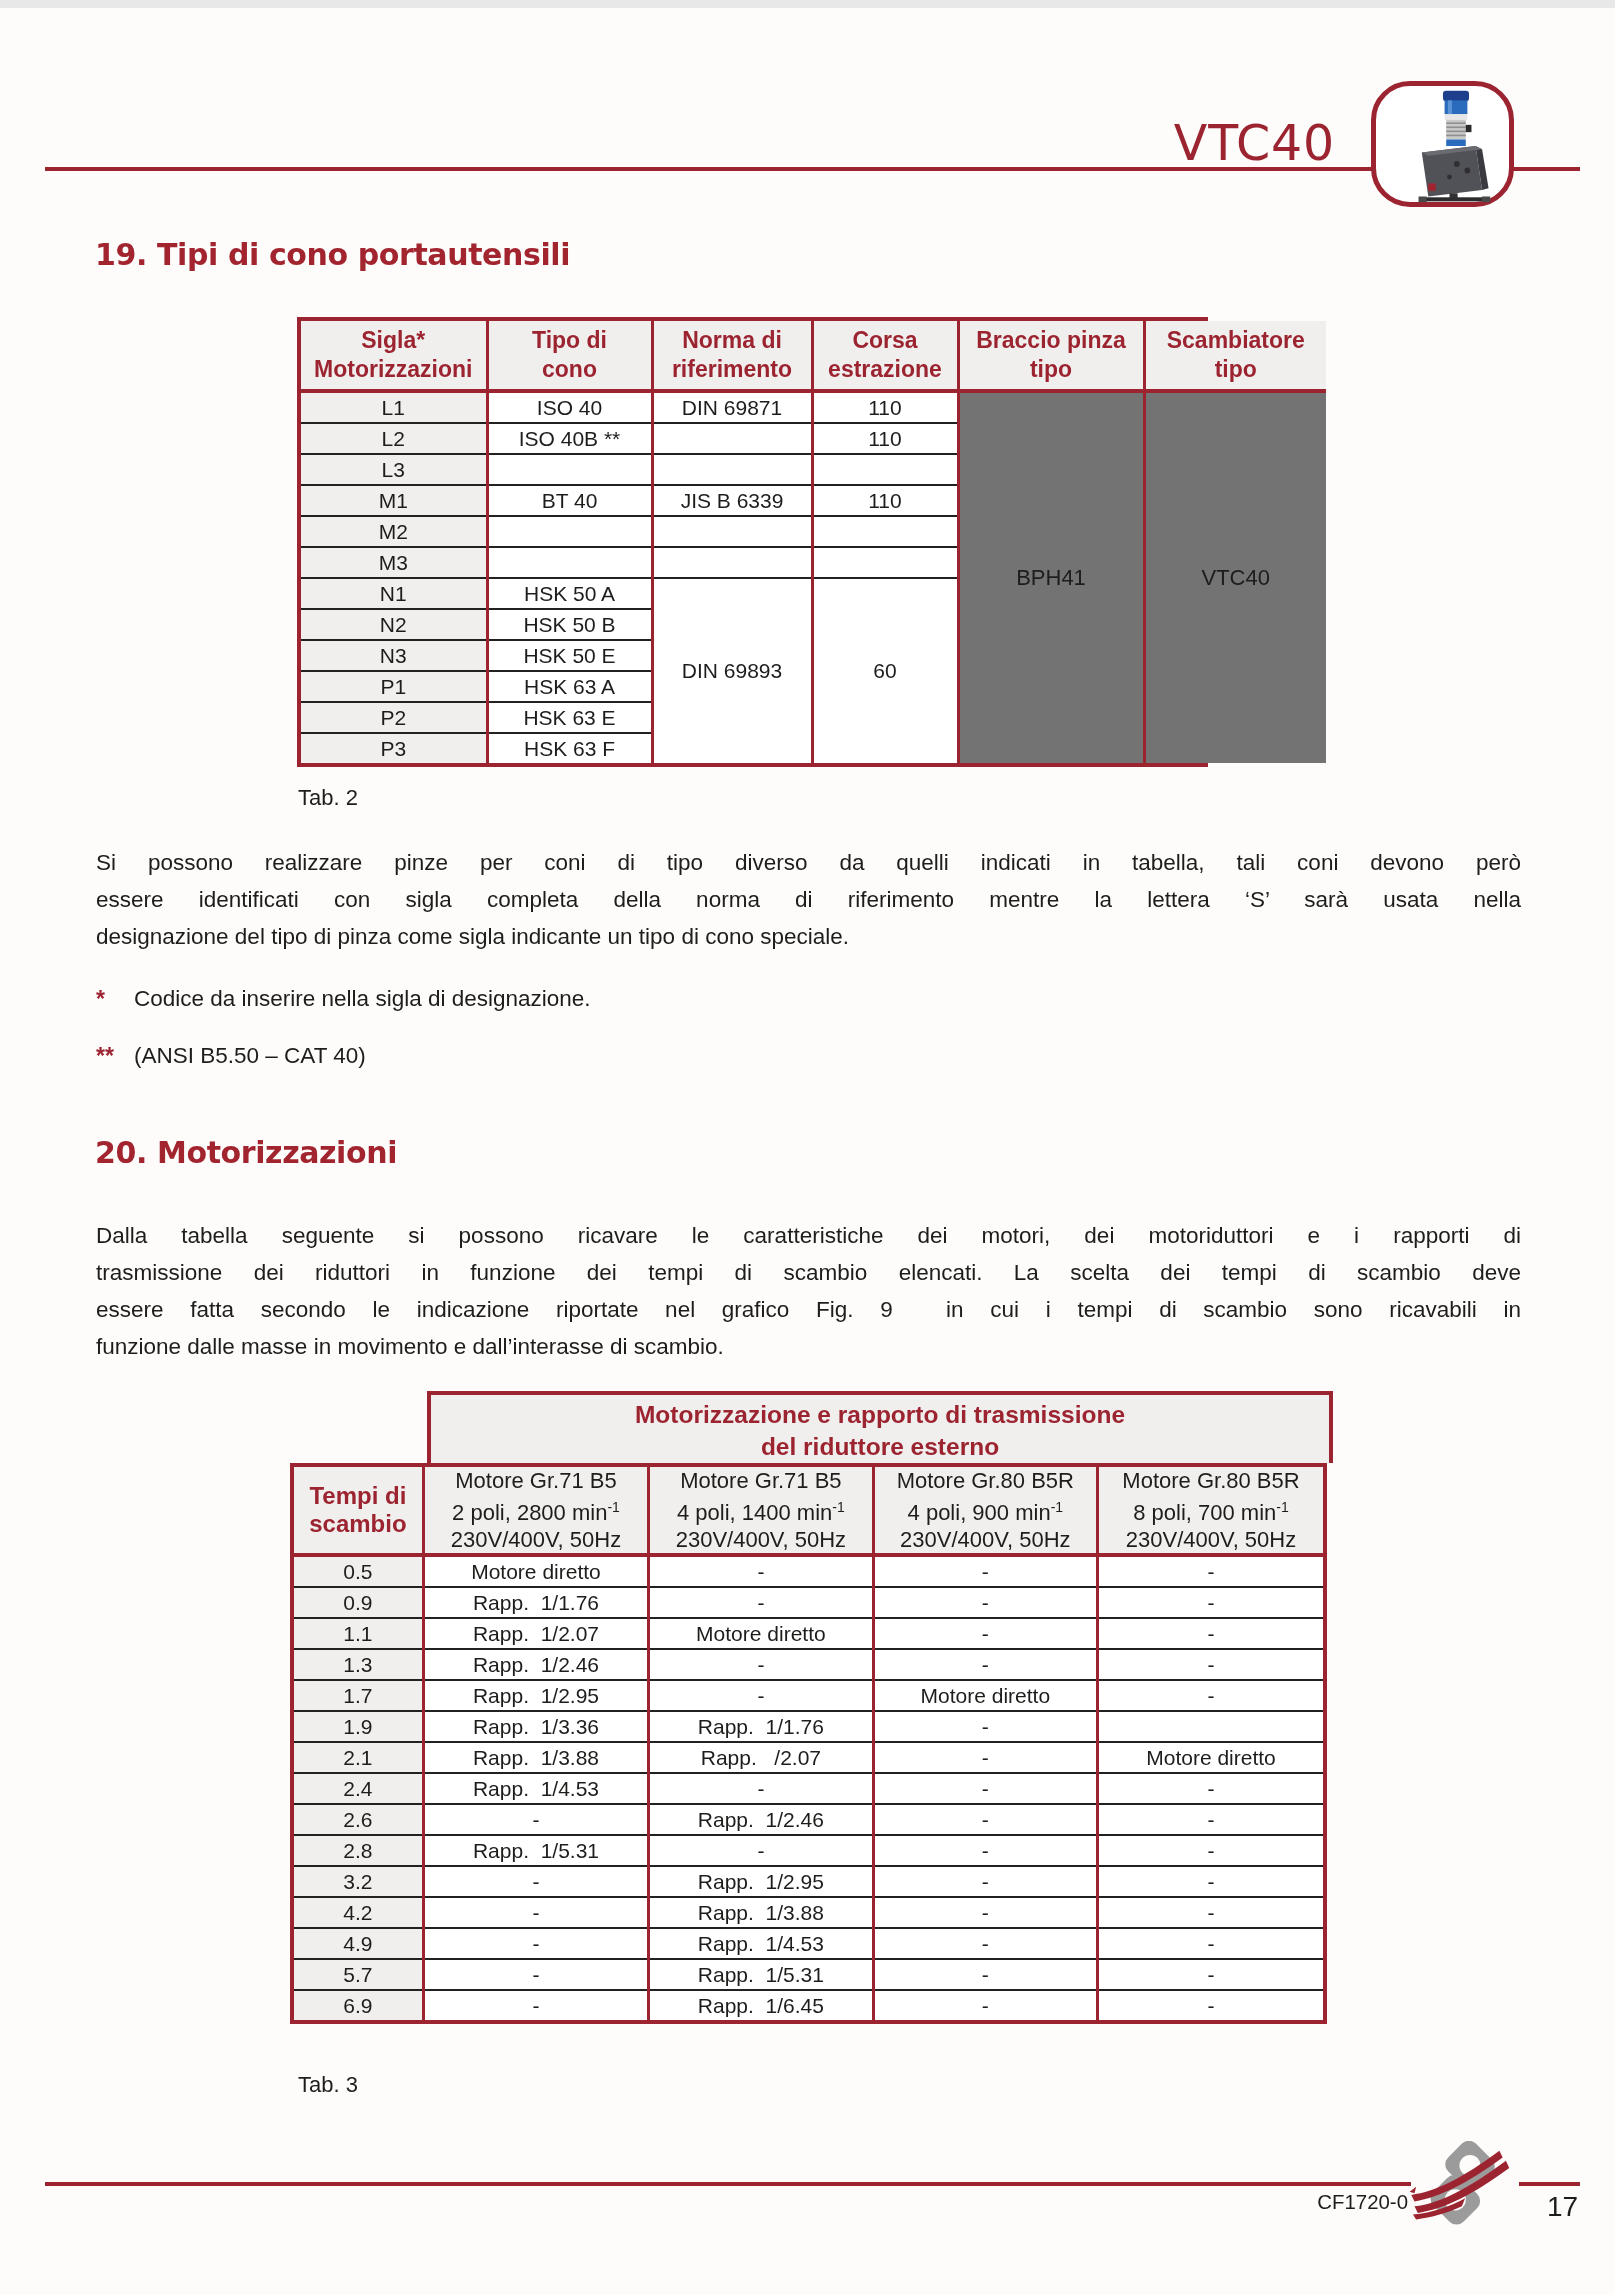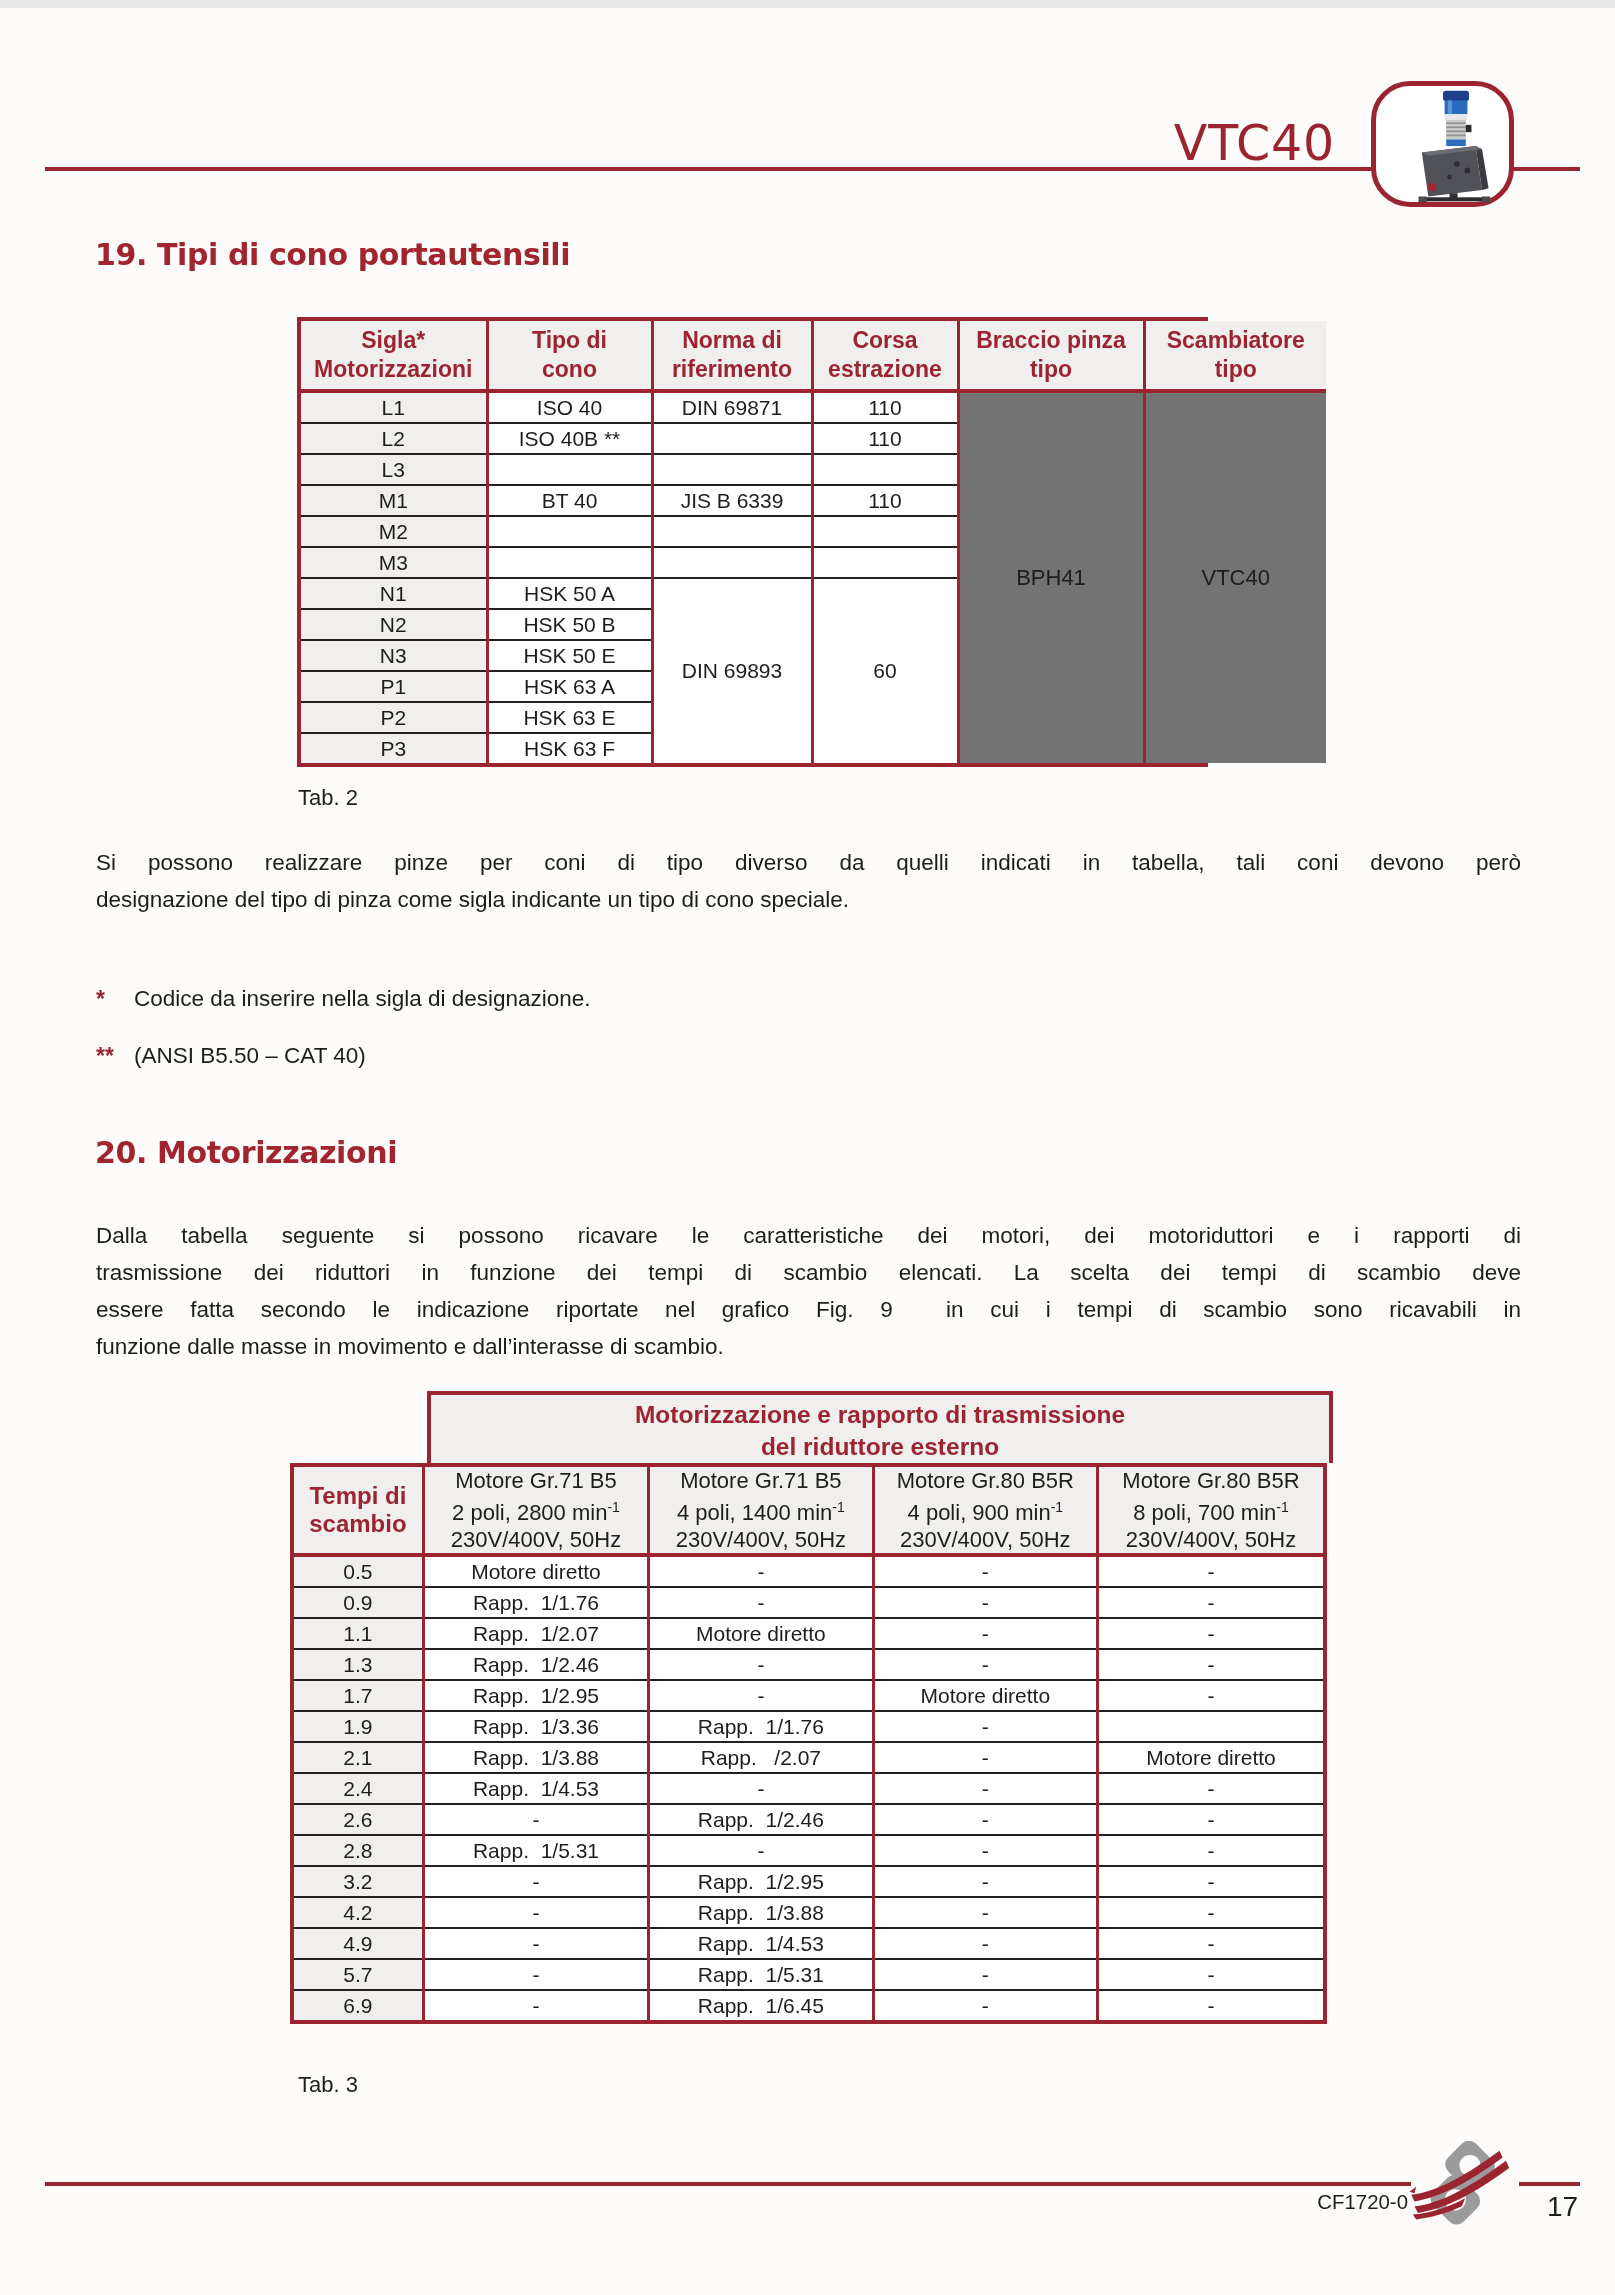--- a/index.html
+++ b/index.html
@@ -198,20 +198,21 @@
             <td>HSK 63 F</td>
           </tr>
     </tbody>
       </table>
   </div>
   <div class="caption" style="top:777px;">Tab. 2</div>
 
   <div class="para" style="top:836px;">
 
   <div class="jline">Si possono realizzare pinze per coni di tipo diverso da quelli indicati in tabella, tali coni devono però</div>
+      <div class="jline">essere identificati con sigla completa della norma di riferimento mentre la lettera ‘S’ sarà usata nella</div>
       <div class="jline">designazione del tipo di pinza come sigla indicante un tipo di cono speciale.</div>
     </div>
 
   <div class="note" style="top:978px;">
     <span class="mark">*</span>
     <span>Codice da inserire nella sigla di designazione.</span>
   </div>
   <div class="note" style="top:1035px;">
     <span class="mark">**</span>
     <span>(ANSI B5.50 – CAT 40)</span>

